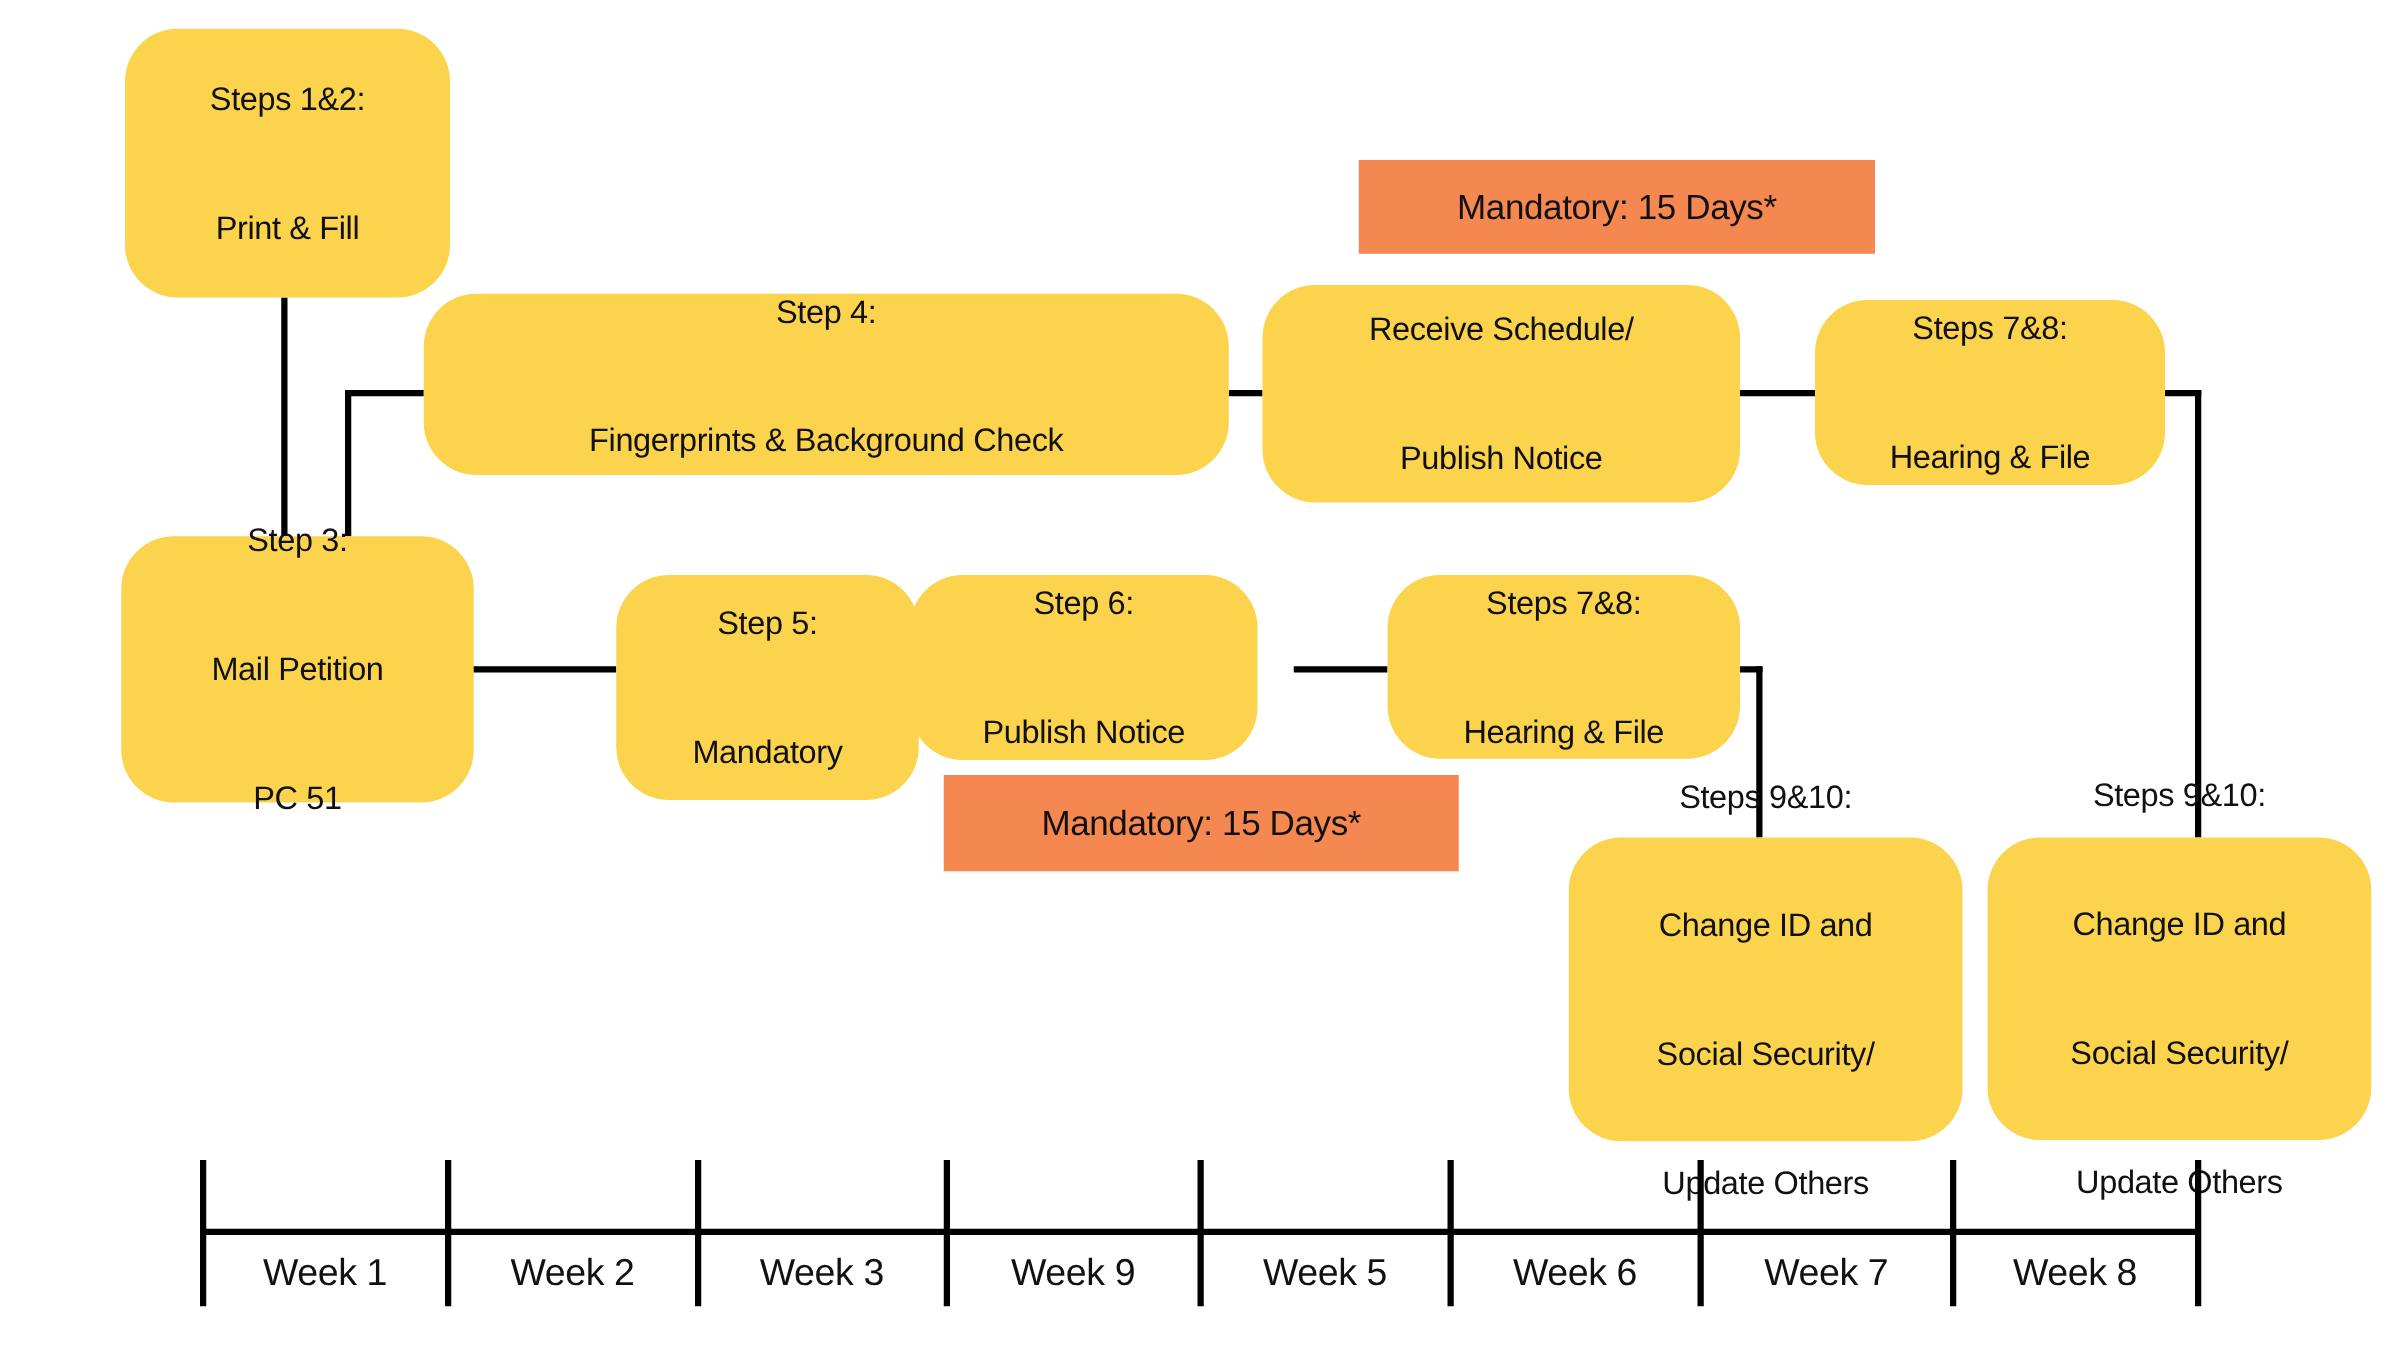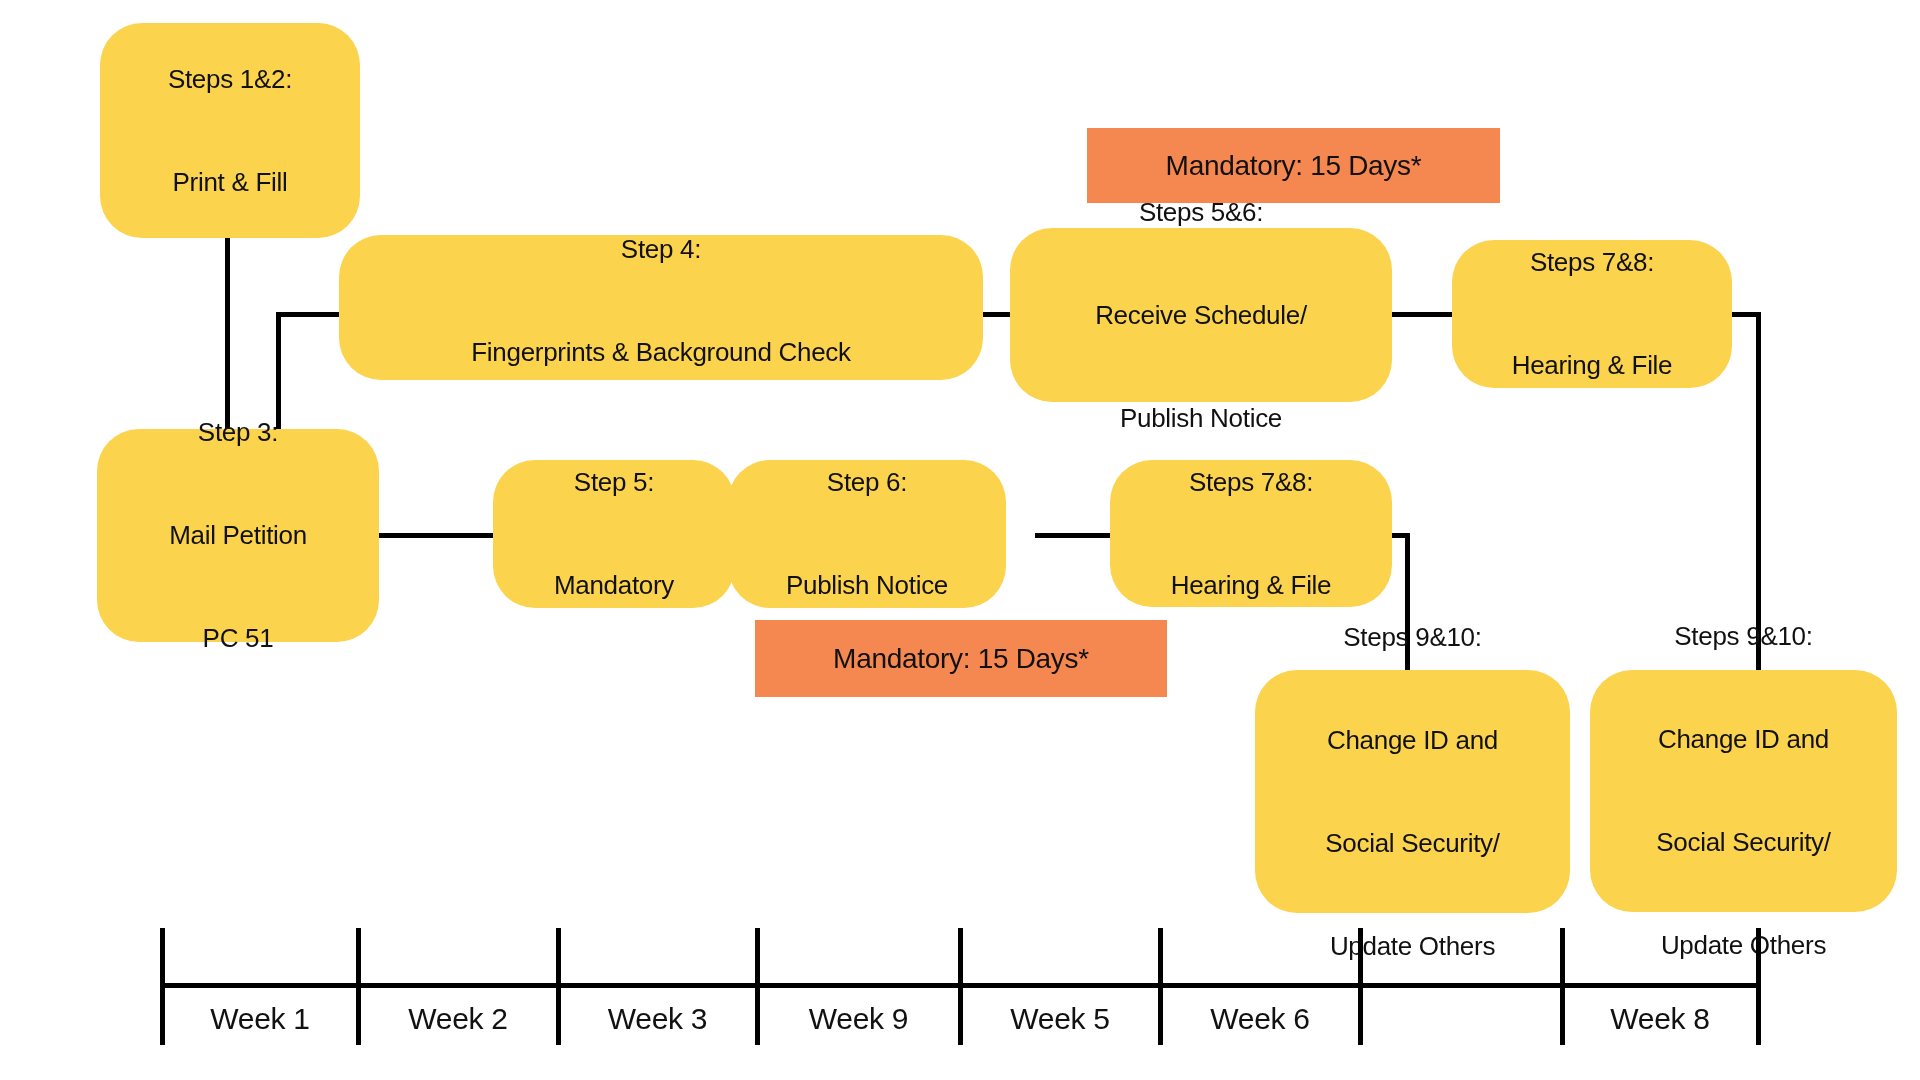--- a/index.html
+++ b/index.html
@@ -71,37 +71,36 @@
     <span>Steps 1&amp;2:</span>
     <span>Print &amp; Fill</span>
   </div>
 
   <div class="node" style="left:339px;top:235px;width:644px;height:145px;justify-content:flex-end;">
     <span>Step 4:</span>
     <span>Fingerprints &amp; Background Check</span>
   </div>
 
   <div class="node" style="left:1010px;top:228px;width:382px;height:174px;">
-    <span>Steps 5&amp;6:</span>
     <span>Receive Schedule/</span>
     <span>Publish Notice</span>
   </div>
 
   <div class="node" style="left:1452px;top:240px;width:280px;height:148px;">
     <span>Steps 7&amp;8:</span>
     <span>Hearing &amp; File</span>
   </div>
 
   <div class="node" style="left:97px;top:429px;width:282px;height:213px;">
     <span>Step 3:</span>
     <span>Mail Petition</span>
     <span>PC 51</span>
   </div>
 
-  <div class="node" style="left:493px;top:460px;width:242px;height:148px;">
+  <div class="node" style="left:493px;top:460px;width:242px;height:180px;">
     <span>Step 5:</span>
     <span>Mandatory</span>
   </div>
 
   <div class="node" style="left:728px;top:460px;width:278px;height:148px;">
     <span>Step 6:</span>
     <span>Publish Notice</span>
   </div>
 
   <div class="node" style="left:1110px;top:460px;width:282px;height:147px;">
@@ -133,15 +132,16 @@
   <div class="tick" style="left:1358px;"></div>
   <div class="tick" style="left:1560px;"></div>
   <div class="tick" style="left:1756px;"></div>
 
   <div class="wk" style="left:162px;width:196px;">Week 1</div>
   <div class="wk" style="left:358px;width:200px;">Week 2</div>
   <div class="wk" style="left:558px;width:199px;">Week 3</div>
   <div class="wk" style="left:757px;width:203px;">Week 9</div>
   <div class="wk" style="left:960px;width:200px;">Week 5</div>
   <div class="wk" style="left:1160px;width:200px;">Week 6</div>
+  <div class="wk" style="left:1360px;width:202px;">Week 7</div>
   <div class="wk" style="left:1562px;width:196px;">Week 8</div>
 
 </div>
 
 </body></html>

